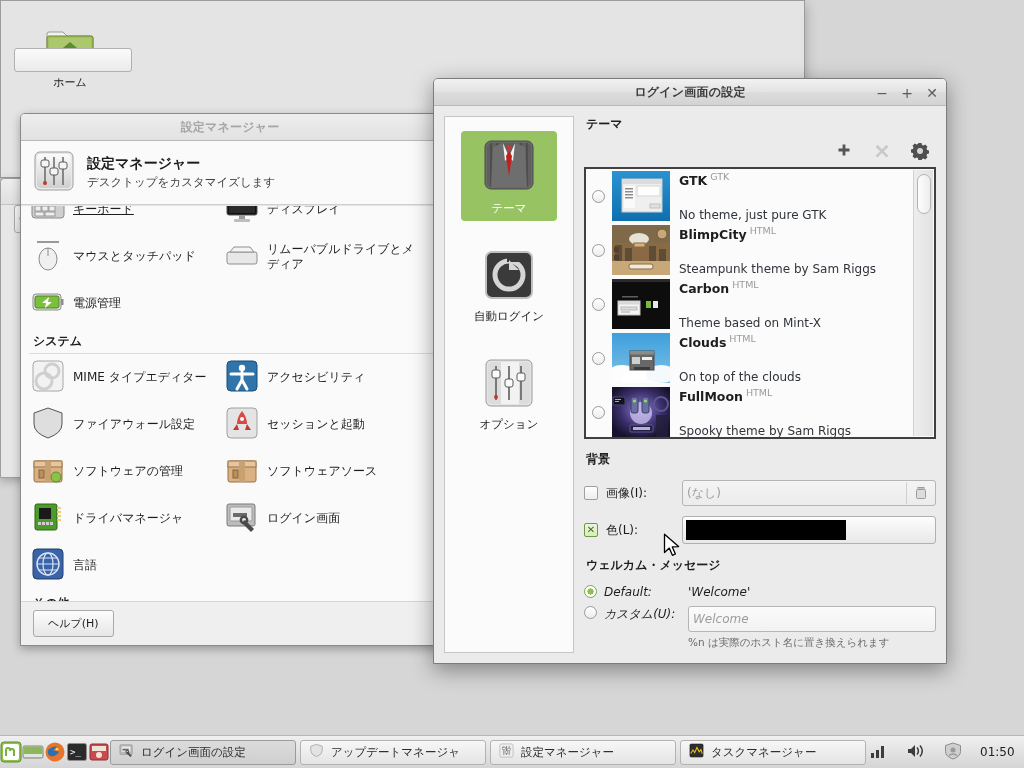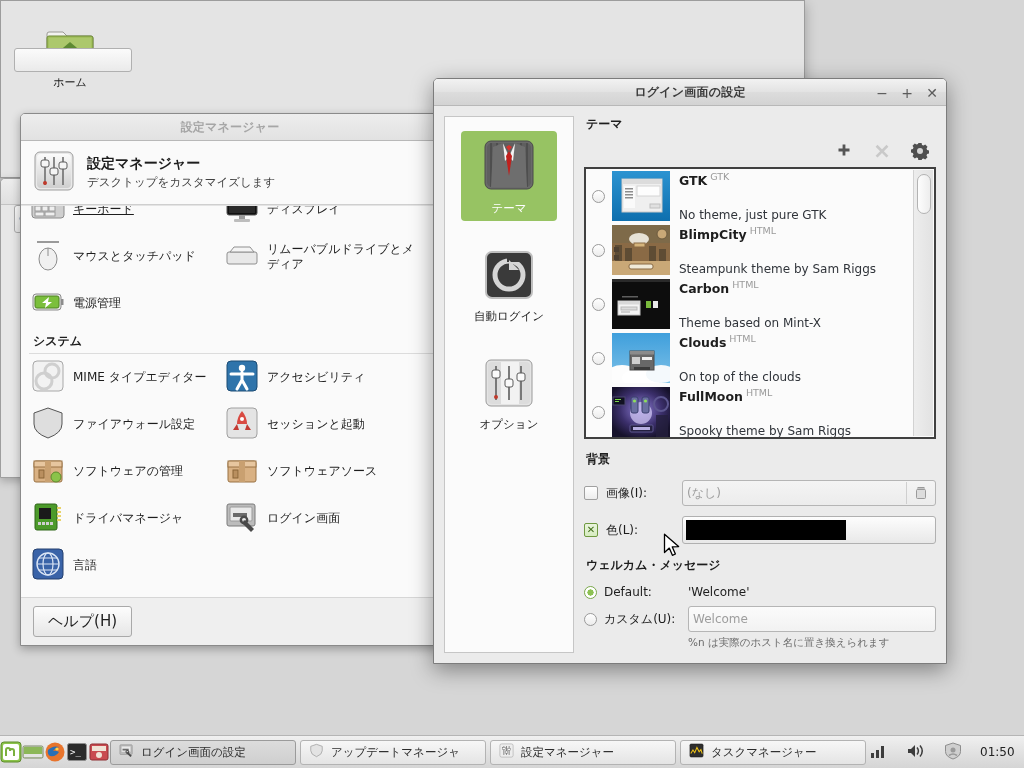--- a/index.html
+++ b/index.html
@@ -107,21 +107,21 @@
     cursor: pointer;
   }
   .sm-item .lbl { font-size: 12px; color: #1d1d1d; line-height: 1.25; }
   .sm-item .lbl.link { text-decoration: underline; }
   .sm-footer {
     padding: 8px 12px;
     background: #efefef;
     border-top: 1px solid #d6d6d6;
   }
   .btn {
-    font-family: inherit; font-size: 15px;
+    font-family: inherit; font-size: 11px;
     padding: 5px 14px;
     background: linear-gradient(to bottom,#fdfdfd,#e6e6e6);
     border: 1px solid #a9a9a9;
     border-radius: 3px;
     color: #1d1d1d;
     cursor: pointer;
   }
 
   
   #update-manager {
@@ -289,21 +289,21 @@
     display: flex; align-items: center; justify-content: center;
   }
   .color-btn {
     flex: 1; height: 28px;
     background: linear-gradient(to bottom,#fdfdfd,#e8e8e8);
     border: 1px solid #b0b0b0; border-radius: 3px;
     display: flex; align-items: center;
     padding: 3px;
   }
   .color-swatch { width: 160px; height: 20px; background: #000; }
-  .radio-row { display:flex; align-items:center; margin-top: 7px; }
+  .radio-row { display:flex; align-items:flex-start; margin-top: 7px; font-style: italic; }
   .radio-row .rlabel { font-size: 12px; color: #1d1d1d; width: 96px; }
   .hint { font-size: 10.5px; color: #6b6b6b; margin: 4px 0 0 104px; }
 
   
   #taskbar {
     position: absolute; left: 0; bottom: 0; width: 1024px; height: 33px;
     background: linear-gradient(to bottom,#f0f0f0 0%,#e2e2e2 50%,#d5d5d5 100%);
     border-top: 1px solid #b5b5b5;
     display: flex; align-items: center;
   }

